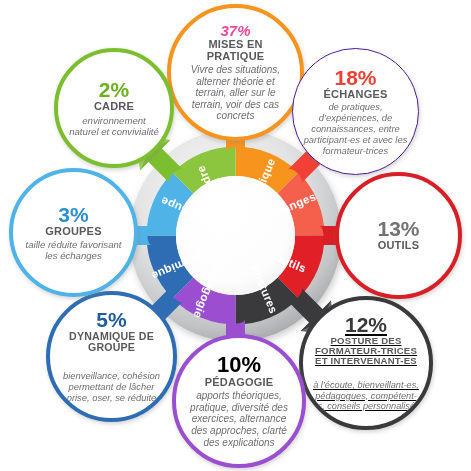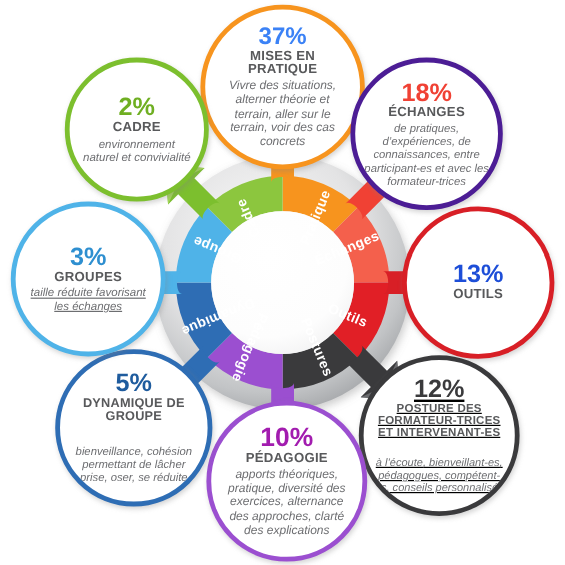--- a/index.html
+++ b/index.html
@@ -137,64 +137,64 @@
       <text transform="translate(263.5,289.5) rotate(67.5)" text-anchor="middle" dominant-baseline="middle"><tspan>Postures</tspan></text>
       <text transform="translate(207.5,289.5) rotate(112.5)" text-anchor="middle" dominant-baseline="middle"><tspan>Pédagogie</tspan></text>
       <text transform="translate(181.5,263.5) rotate(157.5)" text-anchor="middle" dominant-baseline="middle"><tspan>Dynamique</tspan></text>
       <text transform="translate(181.5,207.5) rotate(-157.5)" text-anchor="middle" dominant-baseline="middle"><tspan>Groupe</tspan></text>
       <text transform="translate(207.5,181.5) rotate(-112.5)" text-anchor="middle" dominant-baseline="middle"><tspan>Cadre</tspan></text>
     </g>
   </svg>
 
   <div class="bubble" style="left:167px;top:4px;width:137px;height:137px;border:4px solid #F7941E;
               filter:drop-shadow(1px 2px 2px rgba(130,130,130,.35));padding:0 9px;">
-    <div class="pct" style="color:#3b82f6;font-size:20px;">37%</div>
+    <div class="pct" style="color:#ec4899;font-size:15px;font-style:italic;">37%</div>
     <div class="ttl" style="font-size:11px;margin-bottom:2px;">Mises en pratique</div>
     <div class="desc" style="font-size:10px;">Vivre des situations, alterner théorie et terrain, aller sur le terrain, voir des cas concrets</div>
   </div>
 
-  <div class="bubble" style="left:292px;top:48px;width:127px;height:127px;border:4px solid #4c1d95;
+  <div class="bubble" style="left:292px;top:48px;width:127px;height:127px;border:1px solid #4c1d95;
               filter:drop-shadow(1px 2px 2px rgba(130,130,130,.35));padding:0 7px;">
     <div class="pct" style="color:#F04134;font-size:21px;">18%</div>
     <div class="ttl" style="font-size:11px;margin-bottom:2px;">Échanges</div>
     <div class="desc" style="font-size:9.4px;">de pratiques, d’expériences, de connaissances, entre participant-es et avec les formateur-trices</div>
   </div>
 
   <div class="bubble" style="left:335px;top:172px;width:127px;height:127px;border:4px solid #D81F26;
               filter:drop-shadow(1px 2px 2px rgba(130,130,130,.35));padding:0 7px;">
-    <div class="pct" style="color:#1d4ed8;font-size:21px;text-align:center;">13%</div>
+    <div class="pct" style="color:#737373;font-size:21px;text-align:center;">13%</div>
     <div class="ttl" style="font-size:11px;margin-bottom:2px;">Outils</div>
   </div>
 
   <div class="bubble" style="left:299px;top:296px;width:134px;height:134px;border:4px solid #3A3A3C;
               filter:drop-shadow(1px 2px 2px rgba(130,130,130,.35));padding:0 7px;text-decoration:underline;">
     <div class="pct" style="color:#3A3A3C;font-size:21px;">12%</div>
     <div class="ttl" style="font-size:9.6px;margin-bottom:14px;">Posture des formateur-trices et intervenant-es</div>
     <div class="desc" style="font-size:9.2px;">à l’écoute, bienveillant-es, pédagogues, compétent-es, conseils personnalisés</div>
   </div>
 
   <div class="bubble" style="left:172px;top:334px;width:134px;height:134px;border:4px solid #9B4FD0;
               filter:drop-shadow(1px 2px 2px rgba(130,130,130,.35));padding:0 8px;">
-    <div class="pct" style="color:#a21caf;font-size:22px;">10%</div>
+    <div class="pct" style="color:#000000;font-size:22px;">10%</div>
     <div class="ttl" style="font-size:11px;margin-bottom:2px;">Pédagogie</div>
     <div class="desc" style="font-size:10px;">apports théoriques, pratique, diversité des exercices, alternance des approches, clarté des explications</div>
   </div>
 
   <div class="bubble" style="left:46px;top:291px;width:131px;height:131px;border:4px solid #2E6DB4;
               filter:drop-shadow(1px 2px 2px rgba(130,130,130,.35));padding:0 7px;">
     <div class="pct" style="color:#1F5C9E;font-size:21px;">5%</div>
     <div class="ttl" style="font-size:10.6px;margin-bottom:18px;">Dynamique de groupe</div>
     <div class="desc" style="font-size:9.4px;">bienveillance, cohésion permettant de lâcher prise, oser, se réduite</div>
   </div>
 
   <div class="bubble" style="left:9px;top:168px;width:129px;height:129px;border:4px solid #4FB3E8;
               filter:drop-shadow(1px 2px 2px rgba(130,130,130,.35));padding:0 9px;">
     <div class="pct" style="color:#2E8FD0;font-size:21px;">3%</div>
     <div class="ttl" style="font-size:11px;margin-bottom:2px;">Groupes</div>
-    <div class="desc" style="font-size:9.6px;text-decoration:underline;">taille réduite favorisant les échanges</div>
+    <div class="desc" style="font-size:9.6px;">taille réduite favorisant les échanges</div>
   </div>
 
   <div class="bubble" style="left:54px;top:48px;width:120px;height:120px;border:4px solid #7CBF2E;
               filter:drop-shadow(1px 2px 2px rgba(130,130,130,.35));padding:0 9px;">
     <div class="pct" style="color:#6FAF22;font-size:21px;">2%</div>
     <div class="ttl" style="font-size:11px;margin-bottom:2px;">Cadre</div>
     <div class="desc" style="font-size:9.6px;text-align:center;">environnement naturel et convivialité</div>
   </div>
 
 </div>

